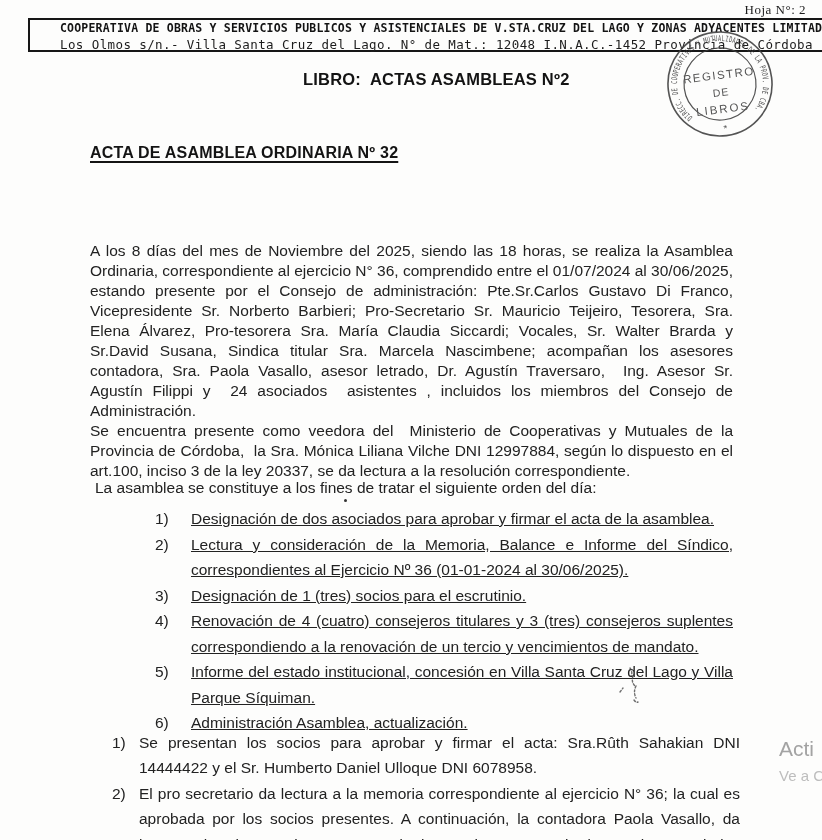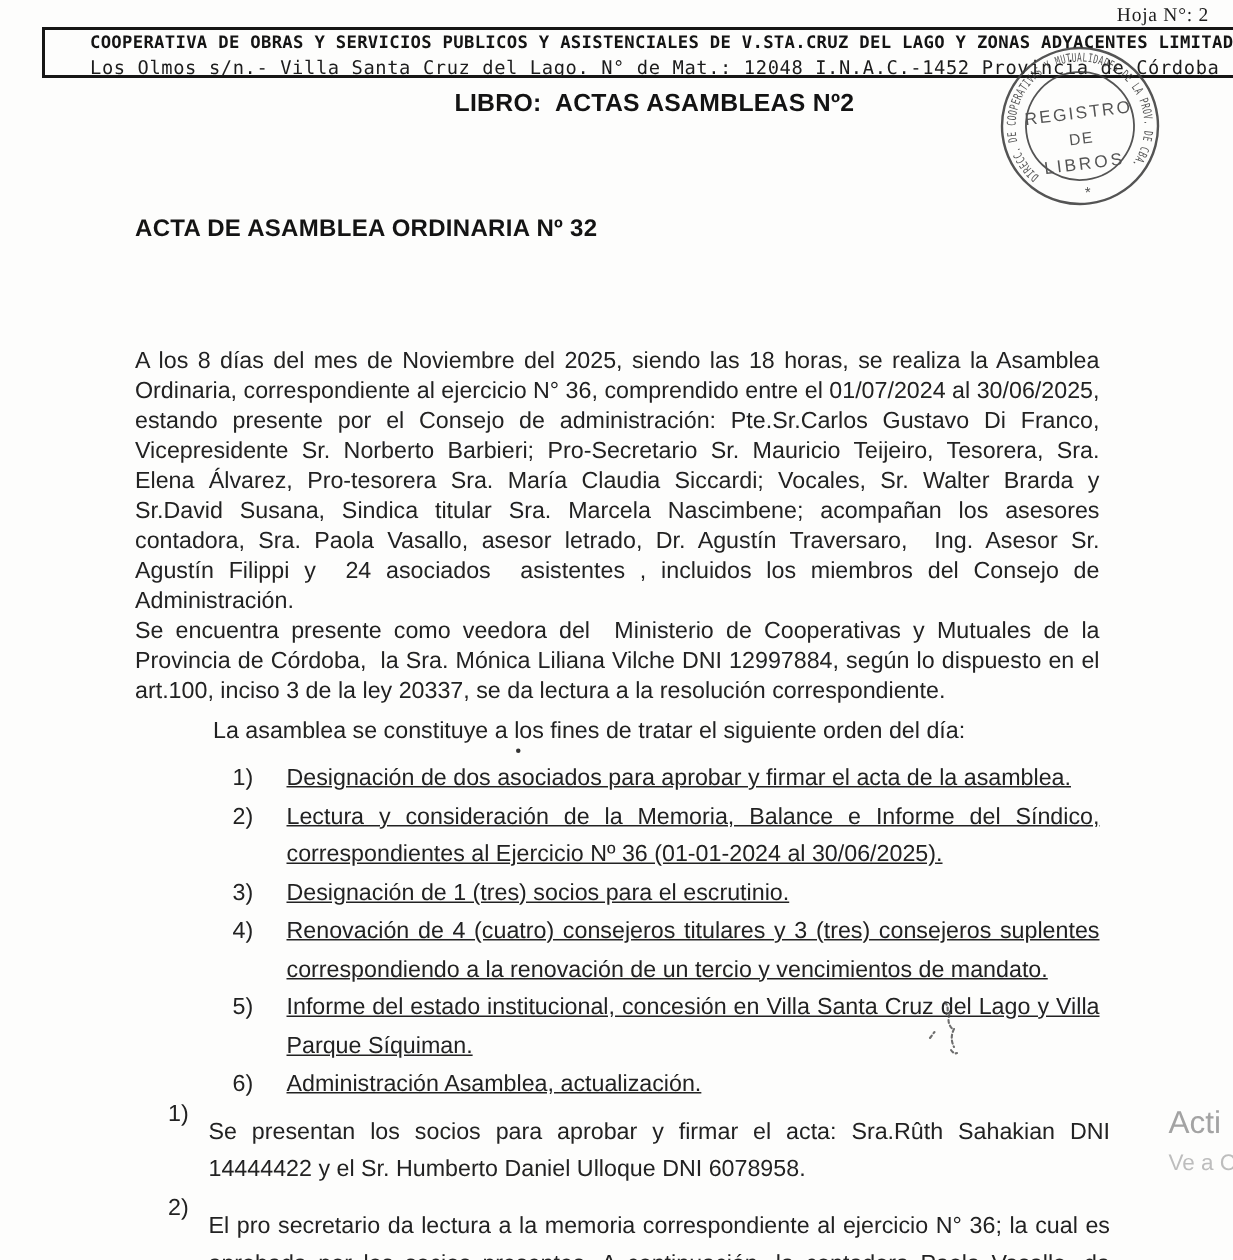--- a/index.html
+++ b/index.html
@@ -3,21 +3,21 @@
 <meta charset="utf-8">
 <style>
   html,body{margin:0;padding:0;}
   body{
     width:822px;height:840px;position:relative;overflow:hidden;
     background:#fdfdfc;
     font-family:"Liberation Sans", sans-serif;
     color:#222;
   }
   .mono{font-family:"DejaVu Sans Mono","Liberation Mono",monospace;}
-  .pre{white-space:pre-wrap;}
+  .pre{white-space:pre-wrap;margin-top:10px;}
 
   .sheet-label{
     position:absolute;top:2px;right:16px;
     font-size:13px;color:#1d1d1d;letter-spacing:.5px;font-family:Liberation Serif, serif;
   }
 
   .header-box{
     position:absolute;left:28px;top:18px;right:0;height:34px;
     border:2px solid #161616;border-right:none;
     padding:1px 0 0 30px;box-sizing:border-box;
@@ -35,42 +35,42 @@
     position:absolute;left:303px;top:60px;
     font-size:16.5px;font-weight:bold;color:#131313;
     letter-spacing:.2px;
   }
 
   .stamp{position:absolute;left:653px;top:20px;width:140px;height:132px;opacity:.88;}
 
   .doc-title{
     position:absolute;left:90px;top:144px;
     font-size:16px;font-weight:bold;color:#141414;
-    text-underline-offset:3px;text-decoration-thickness:1.5px;
+    text-decoration:underline;text-underline-offset:3px;text-decoration-thickness:1.5px;
     letter-spacing:.2px;
   }
 
   .para{
     position:absolute;left:90px;width:643px;
     font-size:15.5px;line-height:20px;color:#222;
     text-align:justify;
   }
   #para1{top:231px;}
   #para2{top:411px;}
-  #para3{top:478px;left:95px;text-align:left;margin-left:47px;}
+  #para3{top:478px;left:95px;text-align:left;}
 
   .agenda{position:absolute;left:155px;top:506px;width:578px;}
   .agenda .li{display:flex;font-size:15.5px;line-height:25.5px;color:#222;}
   .agenda .num{flex:0 0 36px;}
   .agenda .txt{flex:1;text-align:justify;text-decoration:underline;}
 
   .resolutions{position:absolute;left:112px;top:730px;width:628px;}
   .resolutions .li{display:flex;font-size:15.5px;line-height:25.4px;color:#222;}
   .resolutions .num{flex:0 0 27px;}
-  .resolutions .txt{flex:1;text-align:justify;margin-top:12px;}
+  .resolutions .txt{flex:1;text-align:justify;}
 
   .ink-dot{position:absolute;left:344px;top:499px;width:3px;height:3px;background:#333;border-radius:50%;}
   .ink-squiggle{position:absolute;left:616px;top:662px;width:34px;height:50px;}
 
   .watermark{position:absolute;left:779px;top:737px;white-space:nowrap;}
   .wm1{font-size:21px;color:#a3a3a3;}
   .wm2{font-size:15px;color:#bdbdbd;margin-top:6px;}
 </style>
 </head>
 <body>

